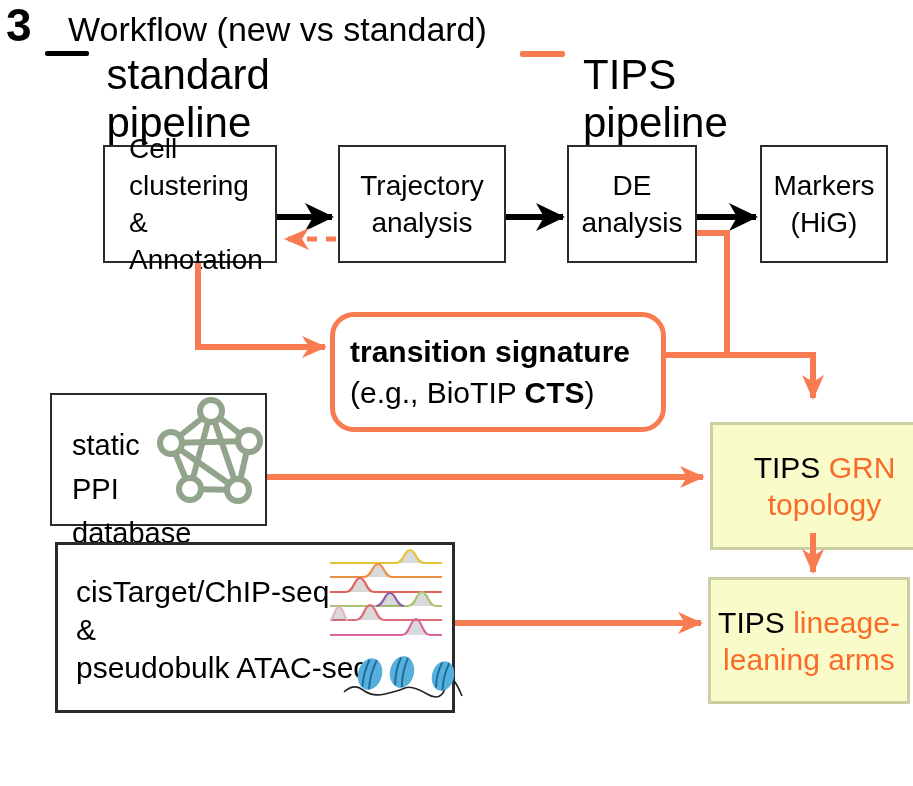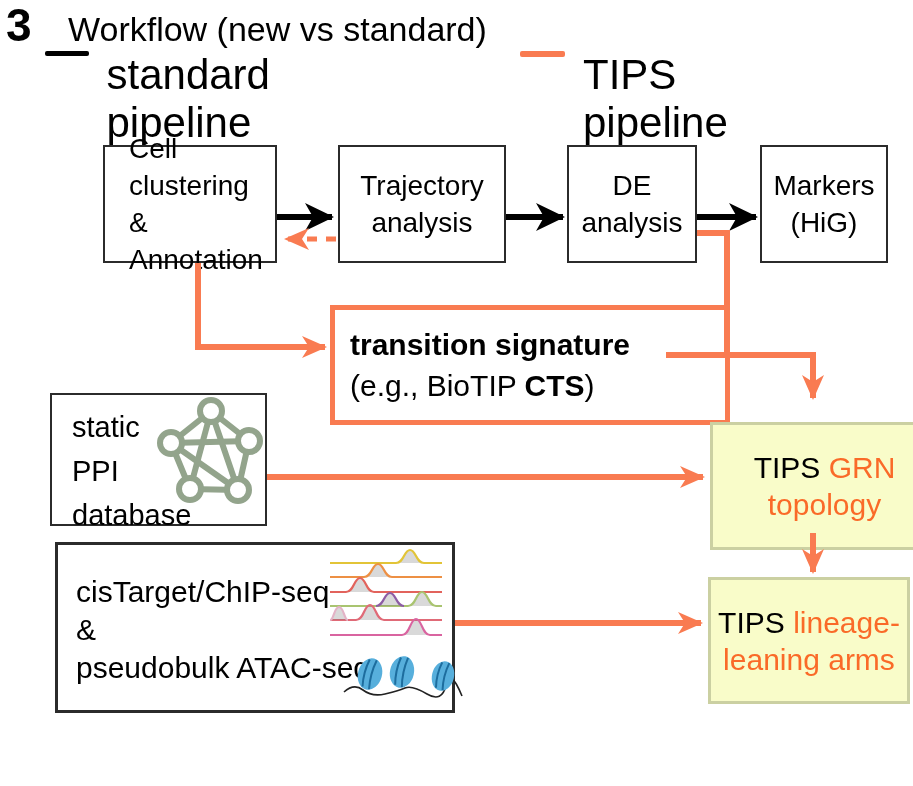--- a/index.html
+++ b/index.html
@@ -17,21 +17,21 @@
   .wbox{border:2px solid #2b2b2b;background:#fff;box-sizing:border-box;display:flex;flex-direction:column;justify-content:center;font-size:28px;line-height:37px;}
   .center{align-items:center;text-align:center;}
   .leftpad{padding-left:24px;}
   
   .tsbox{border:5px solid #F97B51;background:#fff;box-sizing:border-box;display:flex;flex-direction:column;justify-content:center;padding-left:15px;font-size:30px;line-height:41px;}
   .bold{font-weight:bold;}
   
   .ybox{background:#F9FCC9;border:3px solid #CBD0A2;box-sizing:border-box;display:flex;flex-direction:column;justify-content:center;align-items:center;text-align:center;font-size:30px;line-height:37px;}
   .otext{color:#FA6A28;}
   
-  .ppibox{border:2px solid #2b2b2b;background:#fff;box-sizing:border-box;font-size:29px;line-height:44px;padding:10px 0 0 20px;}
+  .ppibox{border:2px solid #2b2b2b;background:#fff;box-sizing:border-box;font-size:29px;line-height:44px;padding:28px 0 0 20px;}
   .cisbox{border:3px solid #2b2b2b;background:#fff;box-sizing:border-box;font-size:30px;line-height:38px;padding:28px 12px 0 18px;}
   svg{display:block;}
   .overlay{left:0;top:0;pointer-events:none;}
 </style>
 </head>
 <body>
 
 <div class="abs panel-num">3</div>
 <div class="abs panel-title">Workflow (new vs standard)</div>
 
@@ -60,21 +60,21 @@
 <div class="abs wbox center" style="left:567px;top:145px;width:130px;height:118px;">
   <div>DE</div>
   <div>analysis</div>
 </div>
 
 <div class="abs wbox center" style="left:760px;top:145px;width:128px;height:118px;">
   <div>Markers</div>
   <div>(HiG)</div>
 </div>
 
-<div class="abs tsbox" style="left:330px;top:305px;width:400px;height:120px;">
+<div class="abs tsbox" style="left:330px;top:312px;width:336px;height:120px;border-radius:24px;">
   <div class="bold">transition signature</div>
   <div><span>(e.g., BioTIP </span><span class="bold">CTS</span><span>)</span></div>
 </div>
 
 <div class="abs ppibox" style="left:50px;top:393px;width:217px;height:133px;">
   <div>static</div>
   <div>PPI</div>
   <div>database</div>
 </div>
 

